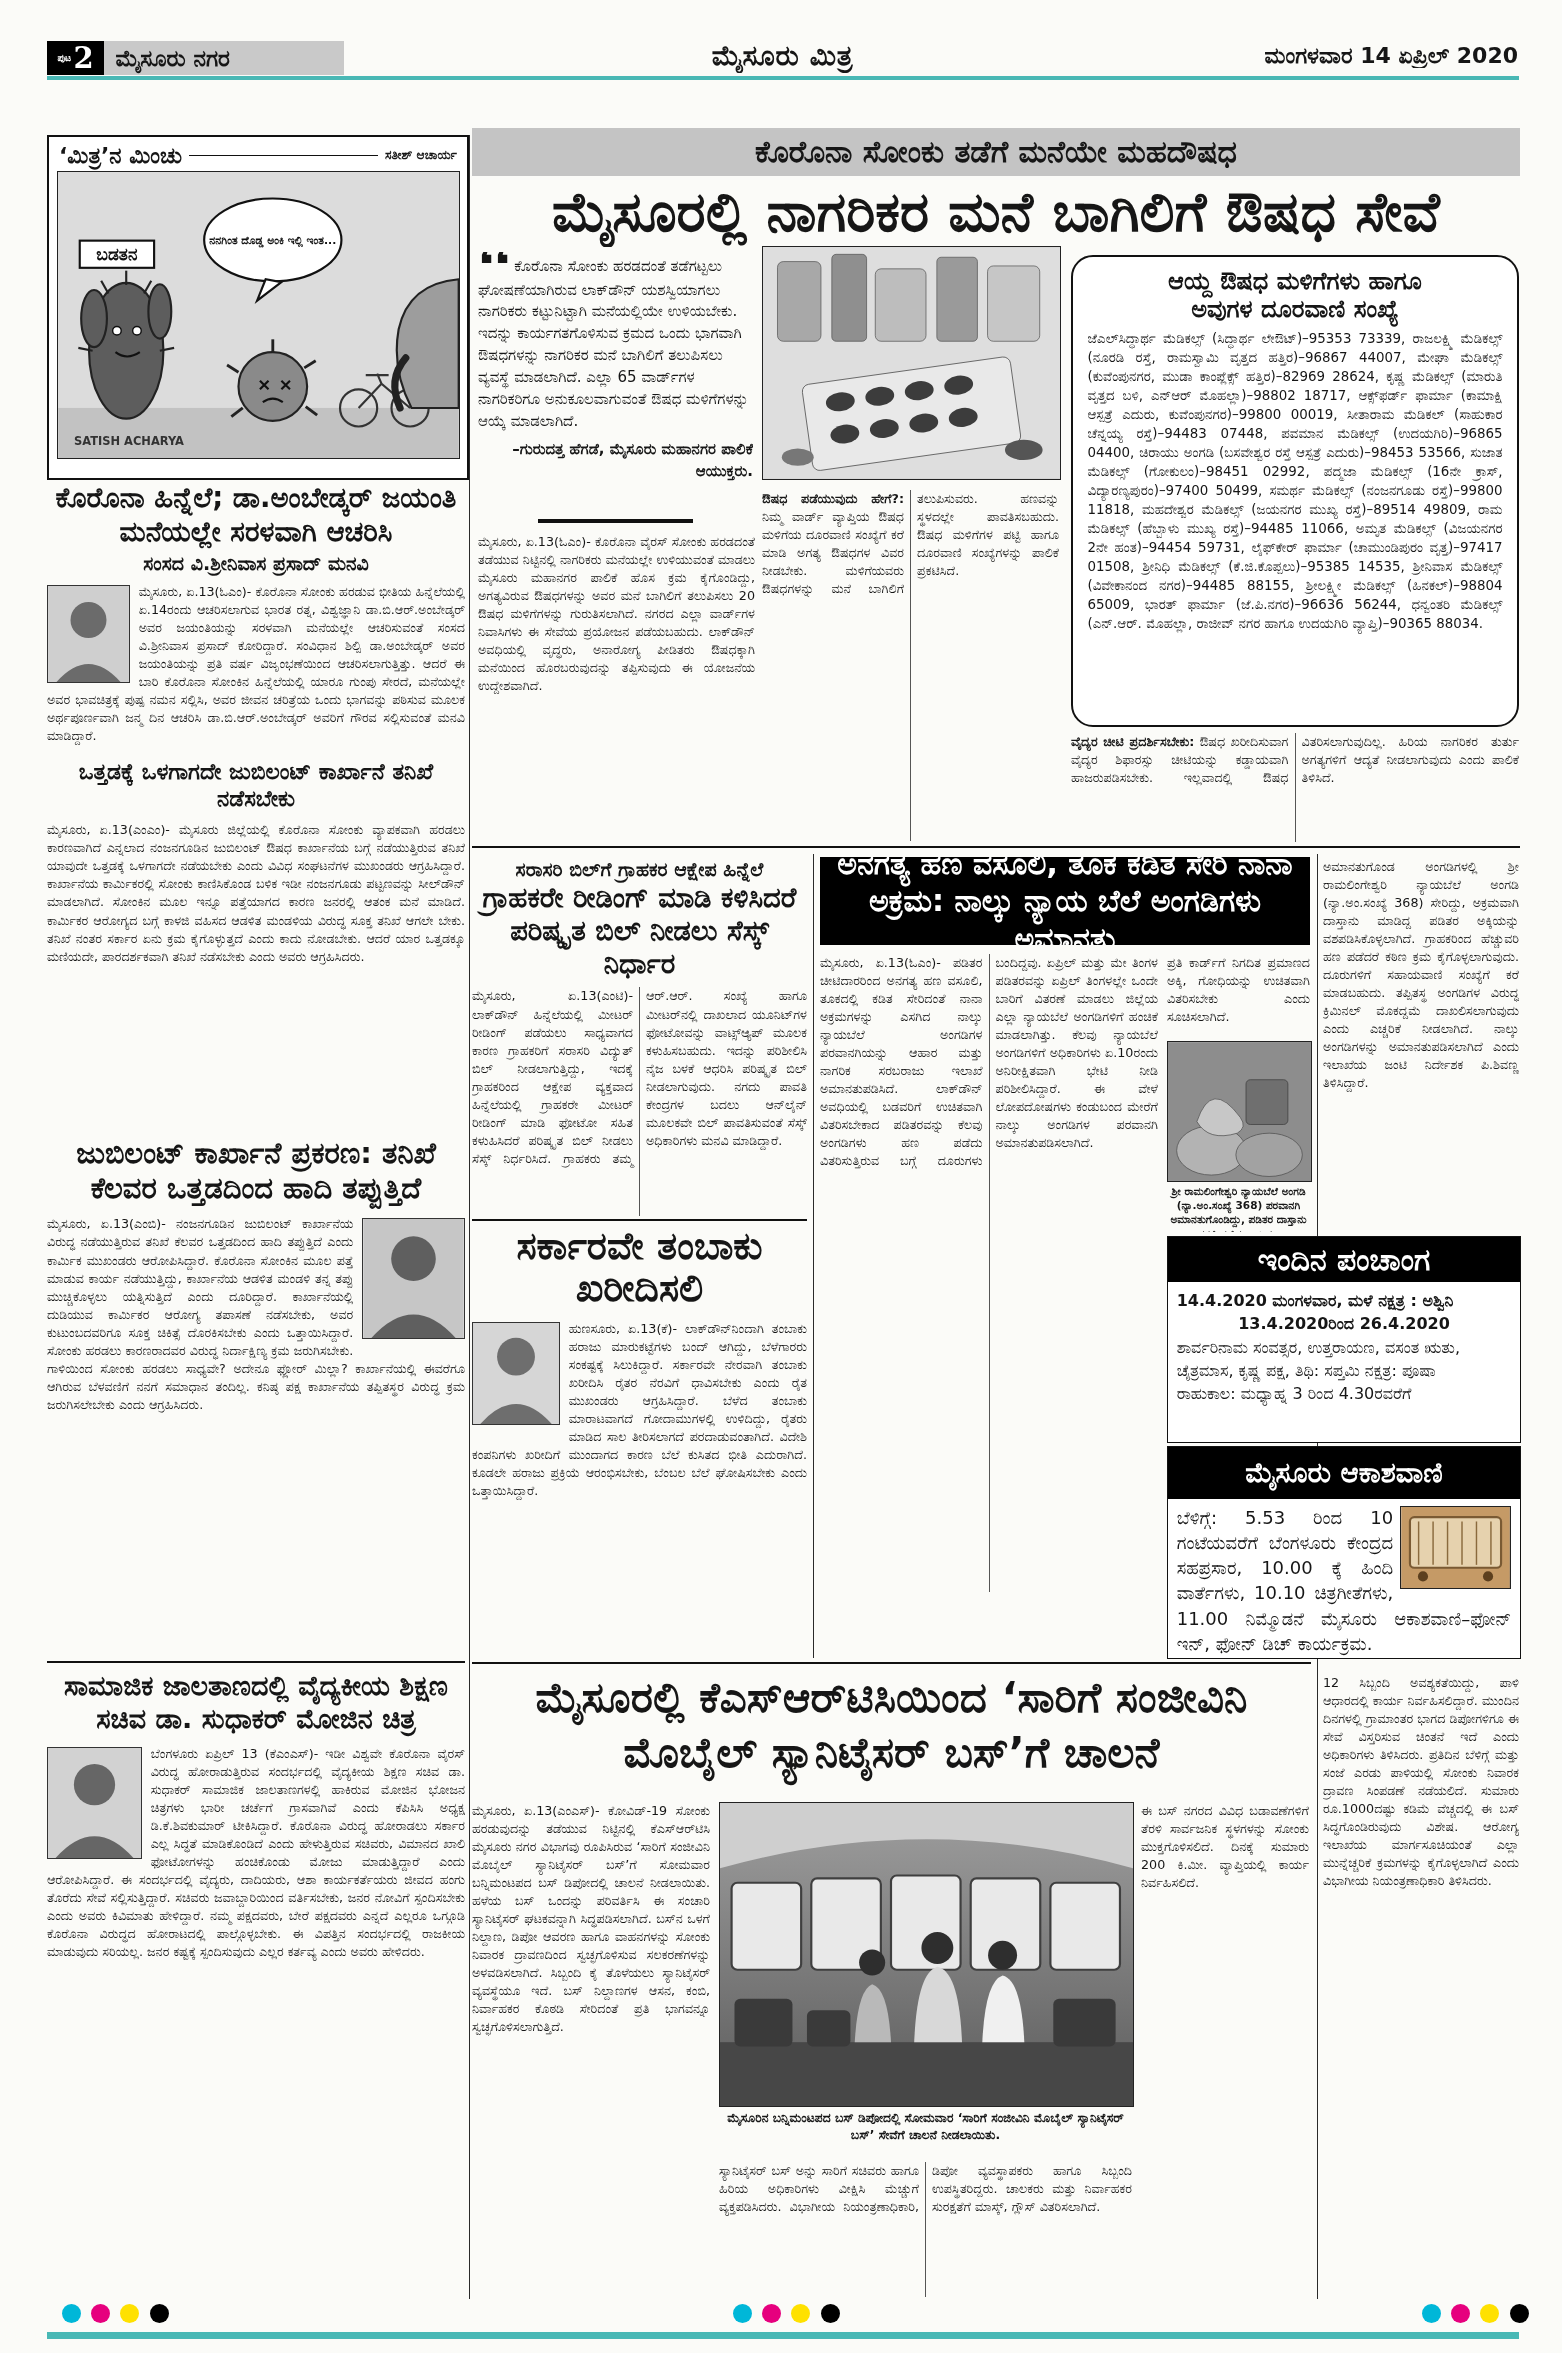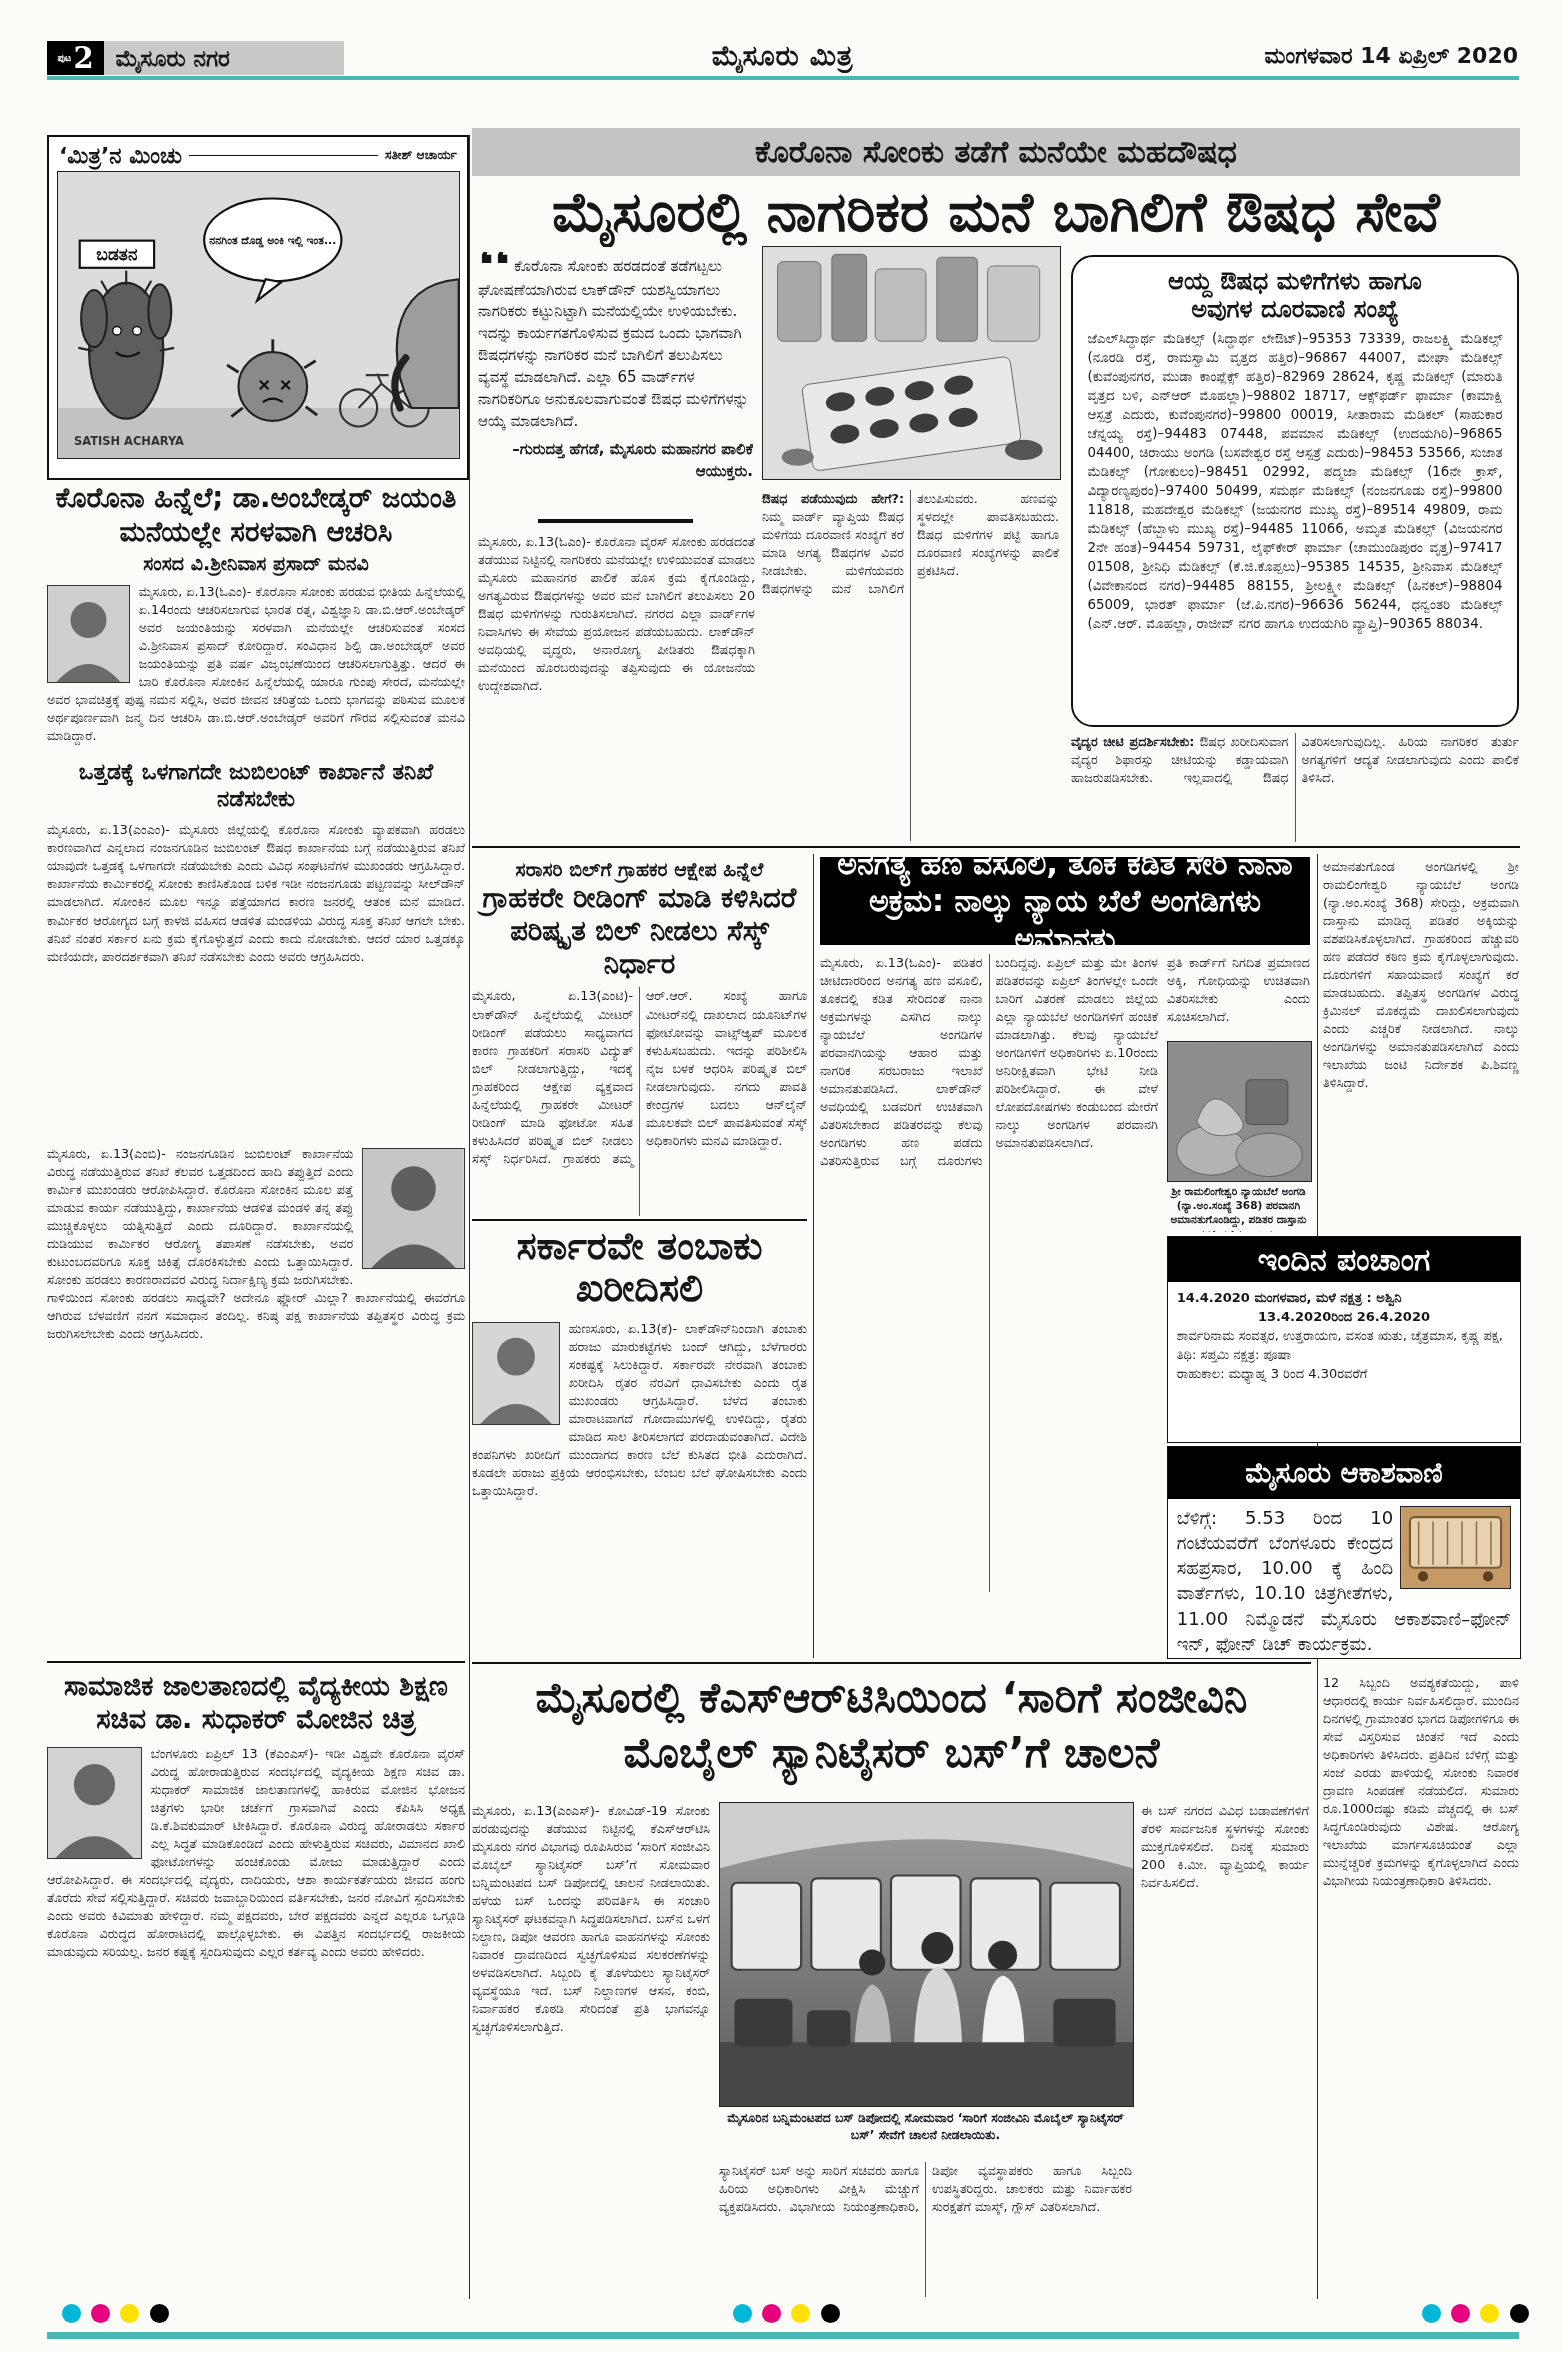--- a/index.html
+++ b/index.html
@@ -118,20 +118,21 @@
     <span>ಮೈಸೂರು, ಏ.13(ಓಎಂ)- ಕೊರೊನಾ ಸೋಂಕು ಹರಡುವ ಭೀತಿಯ ಹಿನ್ನೆಲೆಯಲ್ಲಿ ಏ.14ರಂದು ಆಚರಿಸಲಾಗುವ ಭಾರತ ರತ್ನ, ವಿಶ್ವಜ್ಞಾನಿ ಡಾ.ಬಿ.ಆರ್.ಅಂಬೇಡ್ಕರ್ ಅವರ ಜಯಂತಿಯನ್ನು ಸರಳವಾಗಿ ಮನೆಯಲ್ಲೇ ಆಚರಿಸುವಂತೆ ಸಂಸದ ವಿ.ಶ್ರೀನಿವಾಸ ಪ್ರಸಾದ್ ಕೋರಿದ್ದಾರೆ. ಸಂವಿಧಾನ ಶಿಲ್ಪಿ ಡಾ.ಅಂಬೇಡ್ಕರ್ ಅವರ ಜಯಂತಿಯನ್ನು ಪ್ರತಿ ವರ್ಷ ವಿಜೃಂಭಣೆಯಿಂದ ಆಚರಿಸಲಾಗುತ್ತಿತ್ತು. ಆದರೆ ಈ ಬಾರಿ ಕೊರೊನಾ ಸೋಂಕಿನ ಹಿನ್ನೆಲೆಯಲ್ಲಿ ಯಾರೂ ಗುಂಪು ಸೇರದೆ, ಮನೆಯಲ್ಲೇ ಅವರ ಭಾವಚಿತ್ರಕ್ಕೆ ಪುಷ್ಪ ನಮನ ಸಲ್ಲಿಸಿ, ಅವರ ಜೀವನ ಚರಿತ್ರೆಯ ಒಂದು ಭಾಗವನ್ನು ಪಠಿಸುವ ಮೂಲಕ ಅರ್ಥಪೂರ್ಣವಾಗಿ ಜನ್ಮ ದಿನ ಆಚರಿಸಿ ಡಾ.ಬಿ.ಆರ್.ಅಂಬೇಡ್ಕರ್ ಅವರಿಗೆ ಗೌರವ ಸಲ್ಲಿಸುವಂತೆ ಮನವಿ ಮಾಡಿದ್ದಾರೆ.</span>
   </div>
 </div>
 
 <div class="abs" style="left:47px;top:759px;width:418px;height:374px;">
   <div class="c b" style="font-size:22px;line-height:1.22;">ಒತ್ತಡಕ್ಕೆ ಒಳಗಾಗದೇ ಜುಬಿಲಂಟ್ ಕಾರ್ಖಾನೆ ತನಿಖೆ ನಡೆಸಬೇಕು</div>
   <div class="body-txt j" style="margin-top:8.7px;">ಮೈಸೂರು, ಏ.13(ಎಂಎಂ)- ಮೈಸೂರು ಜಿಲ್ಲೆಯಲ್ಲಿ ಕೊರೊನಾ ಸೋಂಕು ವ್ಯಾಪಕವಾಗಿ ಹರಡಲು ಕಾರಣವಾಗಿದೆ ಎನ್ನಲಾದ ನಂಜನಗೂಡಿನ ಜುಬಿಲಂಟ್ ಔಷಧ ಕಾರ್ಖಾನೆಯ ಬಗ್ಗೆ ನಡೆಯುತ್ತಿರುವ ತನಿಖೆ ಯಾವುದೇ ಒತ್ತಡಕ್ಕೆ ಒಳಗಾಗದೇ ನಡೆಯಬೇಕು ಎಂದು ವಿವಿಧ ಸಂಘಟನೆಗಳ ಮುಖಂಡರು ಆಗ್ರಹಿಸಿದ್ದಾರೆ. ಕಾರ್ಖಾನೆಯ ಕಾರ್ಮಿಕರಲ್ಲಿ ಸೋಂಕು ಕಾಣಿಸಿಕೊಂಡ ಬಳಿಕ ಇಡೀ ನಂಜನಗೂಡು ಪಟ್ಟಣವನ್ನು ಸೀಲ್‌ಡೌನ್ ಮಾಡಲಾಗಿದೆ. ಸೋಂಕಿನ ಮೂಲ ಇನ್ನೂ ಪತ್ತೆಯಾಗದ ಕಾರಣ ಜನರಲ್ಲಿ ಆತಂಕ ಮನೆ ಮಾಡಿದೆ. ಕಾರ್ಮಿಕರ ಆರೋಗ್ಯದ ಬಗ್ಗೆ ಕಾಳಜಿ ವಹಿಸದ ಆಡಳಿತ ಮಂಡಳಿಯ ವಿರುದ್ಧ ಸೂಕ್ತ ತನಿಖೆ ಆಗಲೇ ಬೇಕು. ತನಿಖೆ ನಂತರ ಸರ್ಕಾರ ಏನು ಕ್ರಮ ಕೈಗೊಳ್ಳುತ್ತದೆ ಎಂದು ಕಾದು ನೋಡಬೇಕು. ಆದರೆ ಯಾರ ಒತ್ತಡಕ್ಕೂ ಮಣಿಯದೇ, ಪಾರದರ್ಶಕವಾಗಿ ತನಿಖೆ ನಡೆಸಬೇಕು ಎಂದು ಅವರು ಆಗ್ರಹಿಸಿದರು.</div>
 </div>
 
 <div class="abs" style="left:47px;top:1136px;width:418px;height:519px;">
+  <div class="c b" style="font-size:29px;line-height:1.22;">ಜುಬಿಲಂಟ್ ಕಾರ್ಖಾನೆ ಪ್ರಕರಣ: ತನಿಖೆ ಕೆಲವರ ಒತ್ತಡದಿಂದ ಹಾದಿ ತಪ್ಪುತ್ತಿದೆ</div>
   <div class="body-txt j" style="margin-top:8.7px;">
     <span class="portrait" style="float:right;width:101px;height:119px;margin:2.9px 0 4.3px 8.7px;display:block;">
       <svg viewBox="0 0 40 48">
           <rect width="40" height="48" fill="#c6c6c6"></rect>
           <circle cx="20" cy="16" r="9" fill="#5f5f5f"></circle>
           <path d="M3 48 q17 -19 34 0 z" fill="#5f5f5f"></path>
         </svg>
     </span>
     <span>ಮೈಸೂರು, ಏ.13(ಎಂಬಿ)- ನಂಜನಗೂಡಿನ ಜುಬಿಲಂಟ್ ಕಾರ್ಖಾನೆಯ ವಿರುದ್ಧ ನಡೆಯುತ್ತಿರುವ ತನಿಖೆ ಕೆಲವರ ಒತ್ತಡದಿಂದ ಹಾದಿ ತಪ್ಪುತ್ತಿದೆ ಎಂದು ಕಾರ್ಮಿಕ ಮುಖಂಡರು ಆರೋಪಿಸಿದ್ದಾರೆ. ಕೊರೊನಾ ಸೋಂಕಿನ ಮೂಲ ಪತ್ತೆ ಮಾಡುವ ಕಾರ್ಯ ನಡೆಯುತ್ತಿದ್ದು, ಕಾರ್ಖಾನೆಯ ಆಡಳಿತ ಮಂಡಳಿ ತನ್ನ ತಪ್ಪು ಮುಚ್ಚಿಕೊಳ್ಳಲು ಯತ್ನಿಸುತ್ತಿದೆ ಎಂದು ದೂರಿದ್ದಾರೆ. ಕಾರ್ಖಾನೆಯಲ್ಲಿ ದುಡಿಯುವ ಕಾರ್ಮಿಕರ ಆರೋಗ್ಯ ತಪಾಸಣೆ ನಡೆಸಬೇಕು, ಅವರ ಕುಟುಂಬದವರಿಗೂ ಸೂಕ್ತ ಚಿಕಿತ್ಸೆ ದೊರಕಿಸಬೇಕು ಎಂದು ಒತ್ತಾಯಿಸಿದ್ದಾರೆ. ಸೋಂಕು ಹರಡಲು ಕಾರಣರಾದವರ ವಿರುದ್ಧ ನಿರ್ದಾಕ್ಷಿಣ್ಯ ಕ್ರಮ ಜರುಗಿಸಬೇಕು. ಗಾಳಿಯಿಂದ ಸೋಂಕು ಹರಡಲು ಸಾಧ್ಯವೇ? ಅದೇನೂ ಫ್ಲೋರ್ ಮಿಲ್ಲಾ? ಕಾರ್ಖಾನೆಯಲ್ಲಿ ಈವರೆಗೂ ಆಗಿರುವ ಬೆಳವಣಿಗೆ ನನಗೆ ಸಮಾಧಾನ ತಂದಿಲ್ಲ. ಕನಿಷ್ಠ ಪಕ್ಷ ಕಾರ್ಖಾನೆಯ ತಪ್ಪಿತಸ್ಥರ ವಿರುದ್ಧ ಕ್ರಮ ಜರುಗಿಸಲೇಬೇಕು ಎಂದು ಆಗ್ರಹಿಸಿದರು.</span>
   </div>
@@ -254,21 +255,21 @@
 </div>
 <div class="abs caption c" style="left:1167px;top:1184px;width:143px;height:48px;font-size:10.5px;">ಶ್ರೀ ರಾಮಲಿಂಗೇಶ್ವರಿ ನ್ಯಾಯಬೆಲೆ ಅಂಗಡಿ (ನ್ಯಾ.ಅಂ.ಸಂಖ್ಯೆ 368) ಪರವಾನಗಿ ಅಮಾನತುಗೊಂಡಿದ್ದು, ಪಡಿತರ ದಾಸ್ತಾನು ವಶಕ್ಕೆ ಪಡೆಯಲಾಯಿತು.</div>
 
 <div class="abs vline" style="left:1317px;top:854px;height:1445px;"></div>
 <div class="abs body-txt j" style="left:1323px;top:858px;width:196px;height:371px;">ಅಮಾನತುಗೊಂಡ ಅಂಗಡಿಗಳಲ್ಲಿ ಶ್ರೀ ರಾಮಲಿಂಗೇಶ್ವರಿ ನ್ಯಾಯಬೆಲೆ ಅಂಗಡಿ (ನ್ಯಾ.ಅಂ.ಸಂಖ್ಯೆ 368) ಸೇರಿದ್ದು, ಅಕ್ರಮವಾಗಿ ದಾಸ್ತಾನು ಮಾಡಿದ್ದ ಪಡಿತರ ಅಕ್ಕಿಯನ್ನು ವಶಪಡಿಸಿಕೊಳ್ಳಲಾಗಿದೆ. ಗ್ರಾಹಕರಿಂದ ಹೆಚ್ಚುವರಿ ಹಣ ಪಡೆದರೆ ಕಠಿಣ ಕ್ರಮ ಕೈಗೊಳ್ಳಲಾಗುವುದು. ದೂರುಗಳಿಗೆ ಸಹಾಯವಾಣಿ ಸಂಖ್ಯೆಗೆ ಕರೆ ಮಾಡಬಹುದು. ತಪ್ಪಿತಸ್ಥ ಅಂಗಡಿಗಳ ವಿರುದ್ಧ ಕ್ರಿಮಿನಲ್ ಮೊಕದ್ದಮೆ ದಾಖಲಿಸಲಾಗುವುದು ಎಂದು ಎಚ್ಚರಿಕೆ ನೀಡಲಾಗಿದೆ. ನಾಲ್ಕು ಅಂಗಡಿಗಳನ್ನು ಅಮಾನತುಪಡಿಸಲಾಗಿದೆ ಎಂದು ಇಲಾಖೆಯ ಜಂಟಿ ನಿರ್ದೇಶಕ ಪಿ.ಶಿವಣ್ಣ ತಿಳಿಸಿದ್ದಾರೆ.</div>
 
 <div class="abs" style="left:1167px;top:1236px;width:354px;height:207px;border:1.8px solid #111;background:#fff;box-sizing:border-box;">
   <div class="banner" style="height:45px;font-size:30px;">
     <span>ಇಂದಿನ ಪಂಚಾಂಗ</span>
   </div>
-  <div style="padding:7.2px 8.7px;font-size:13px;line-height:1.45;">
+  <div style="padding:7.2px 8.7px;font-size:16px;line-height:1.45;">
     <div class="b">14.4.2020 ಮಂಗಳವಾರ, ಮಳೆ ನಕ್ಷತ್ರ : ಅಶ್ವಿನಿ</div>
     <div class="b c">13.4.2020ರಿಂದ 26.4.2020</div>
     <div>ಶಾರ್ವರಿನಾಮ ಸಂವತ್ಸರ, ಉತ್ತರಾಯಣ, ವಸಂತ ಋತು, ಚೈತ್ರಮಾಸ, ಕೃಷ್ಣ ಪಕ್ಷ, ತಿಥಿ: ಸಪ್ತಮಿ ನಕ್ಷತ್ರ: ಪೂಷಾ</div>
     <div>ರಾಹುಕಾಲ: ಮಧ್ಯಾಹ್ನ 3 ರಿಂದ 4.30ರವರೆಗೆ</div>
   </div>
 </div>
 
 <div class="abs" style="left:1167px;top:1446px;width:354px;height:213px;border:1.8px solid #111;background:#fff;box-sizing:border-box;">
   <div class="banner" style="height:52px;font-size:27.5px;">
     <span>ಮೈಸೂರು ಆಕಾಶವಾಣಿ</span>

